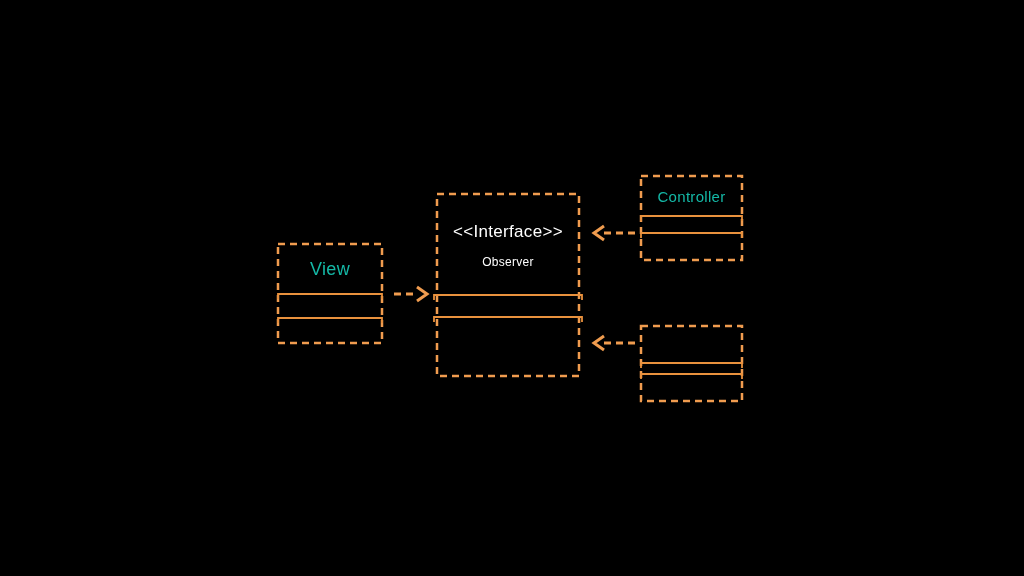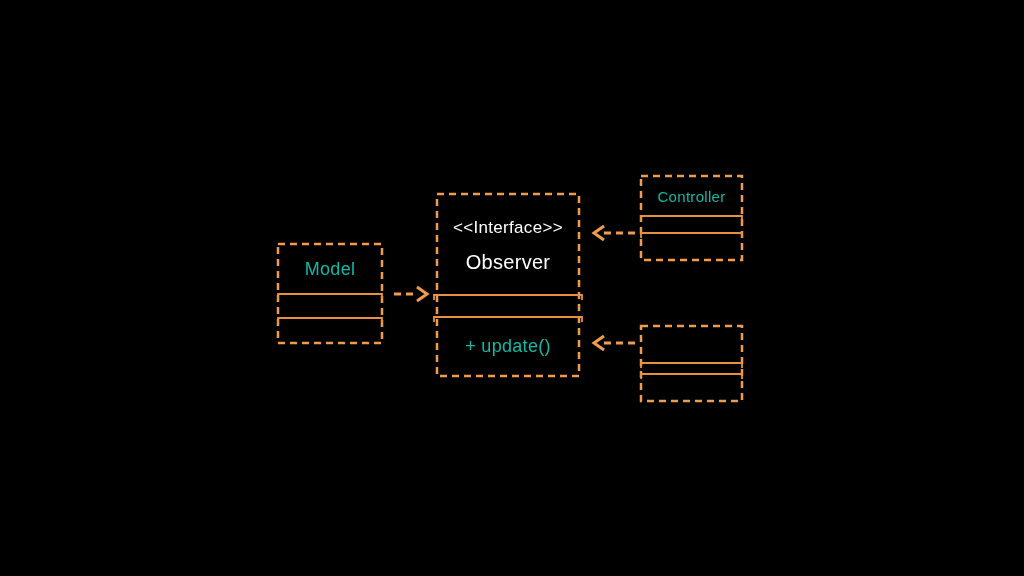--- a/index.html
+++ b/index.html
@@ -37,21 +37,21 @@
     justify-content: center;
     gap: 13px;
     color: #ffffff;
     text-align: center;
     letter-spacing: 0.3px;
   }
   
   .model-title      { left: 278px; top: 244px; width: 104px; height: 50px; font-size: 18px; }
   
   .observer-title   { left: 437px; top: 196px; width: 142px; height: 99px; font-size: 17px; }
-  .observer-name    { font-size: 20px; }
+  .observer-name    { font-size: 12px; }
   
   .observer-method  { left: 437px; top: 317px; width: 142px; height: 59px; font-size: 18px; }
   
   .controller-title { left: 641px; top: 176px; width: 101px; height: 40px; font-size: 15px; }
   
   .view-title       { left: 641px; top: 326px; width: 101px; height: 37px; font-size: 17px; }
 </style>
 </head>
 <body>
 
@@ -82,25 +82,24 @@
 
         <path d="M604,233 H635" stroke-dasharray="7 5"></path>
         <path d="M604,226 L594,233 L604,240"></path>
 
         <path d="M604,343 H635" stroke-dasharray="7 5"></path>
         <path d="M604,336 L594,343 L604,350"></path>
       </g>
     </g>
   </svg>
 
-  <div class="label model-title">Model</div>
+  <div class="label model-title">View</div>
 
   <div class="label-col observer-title">
     <div>&lt;&lt;Interface&gt;&gt;</div>
     <div class="observer-name">Observer</div>
   </div>
 
-  <div class="label observer-method">+ update()</div>
 
   <div class="label controller-title">Controller</div>
 
 
 </div>
 
 </body></html>

